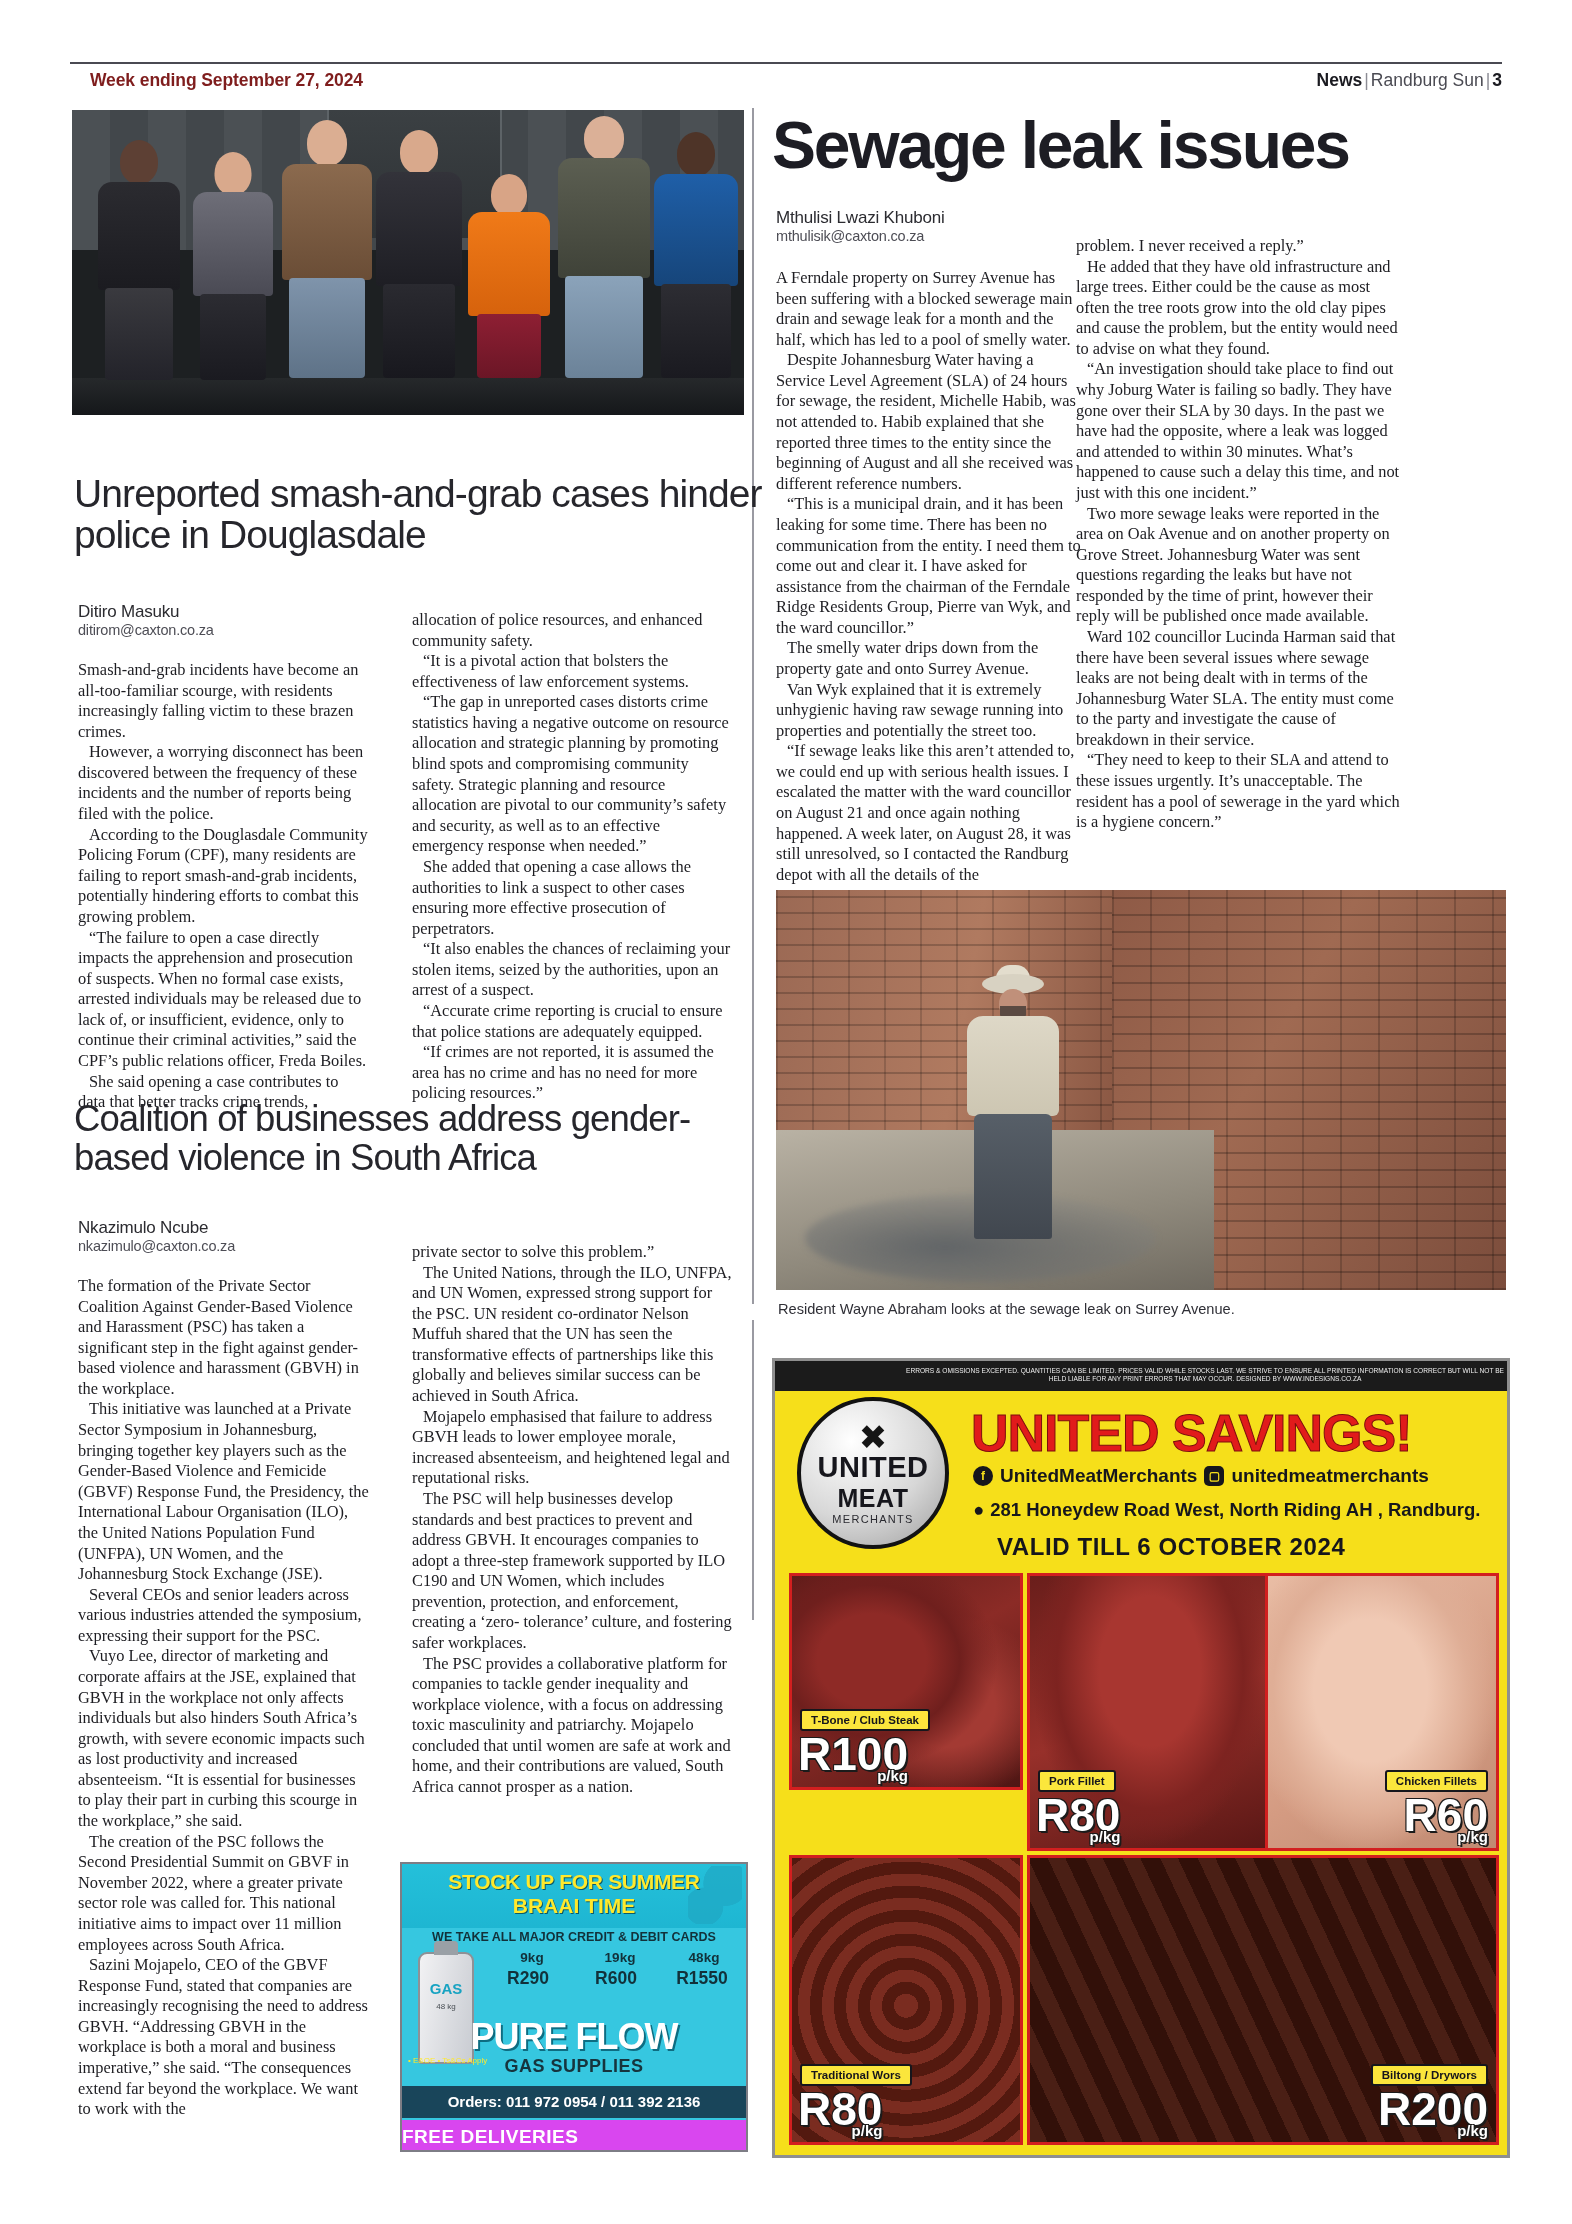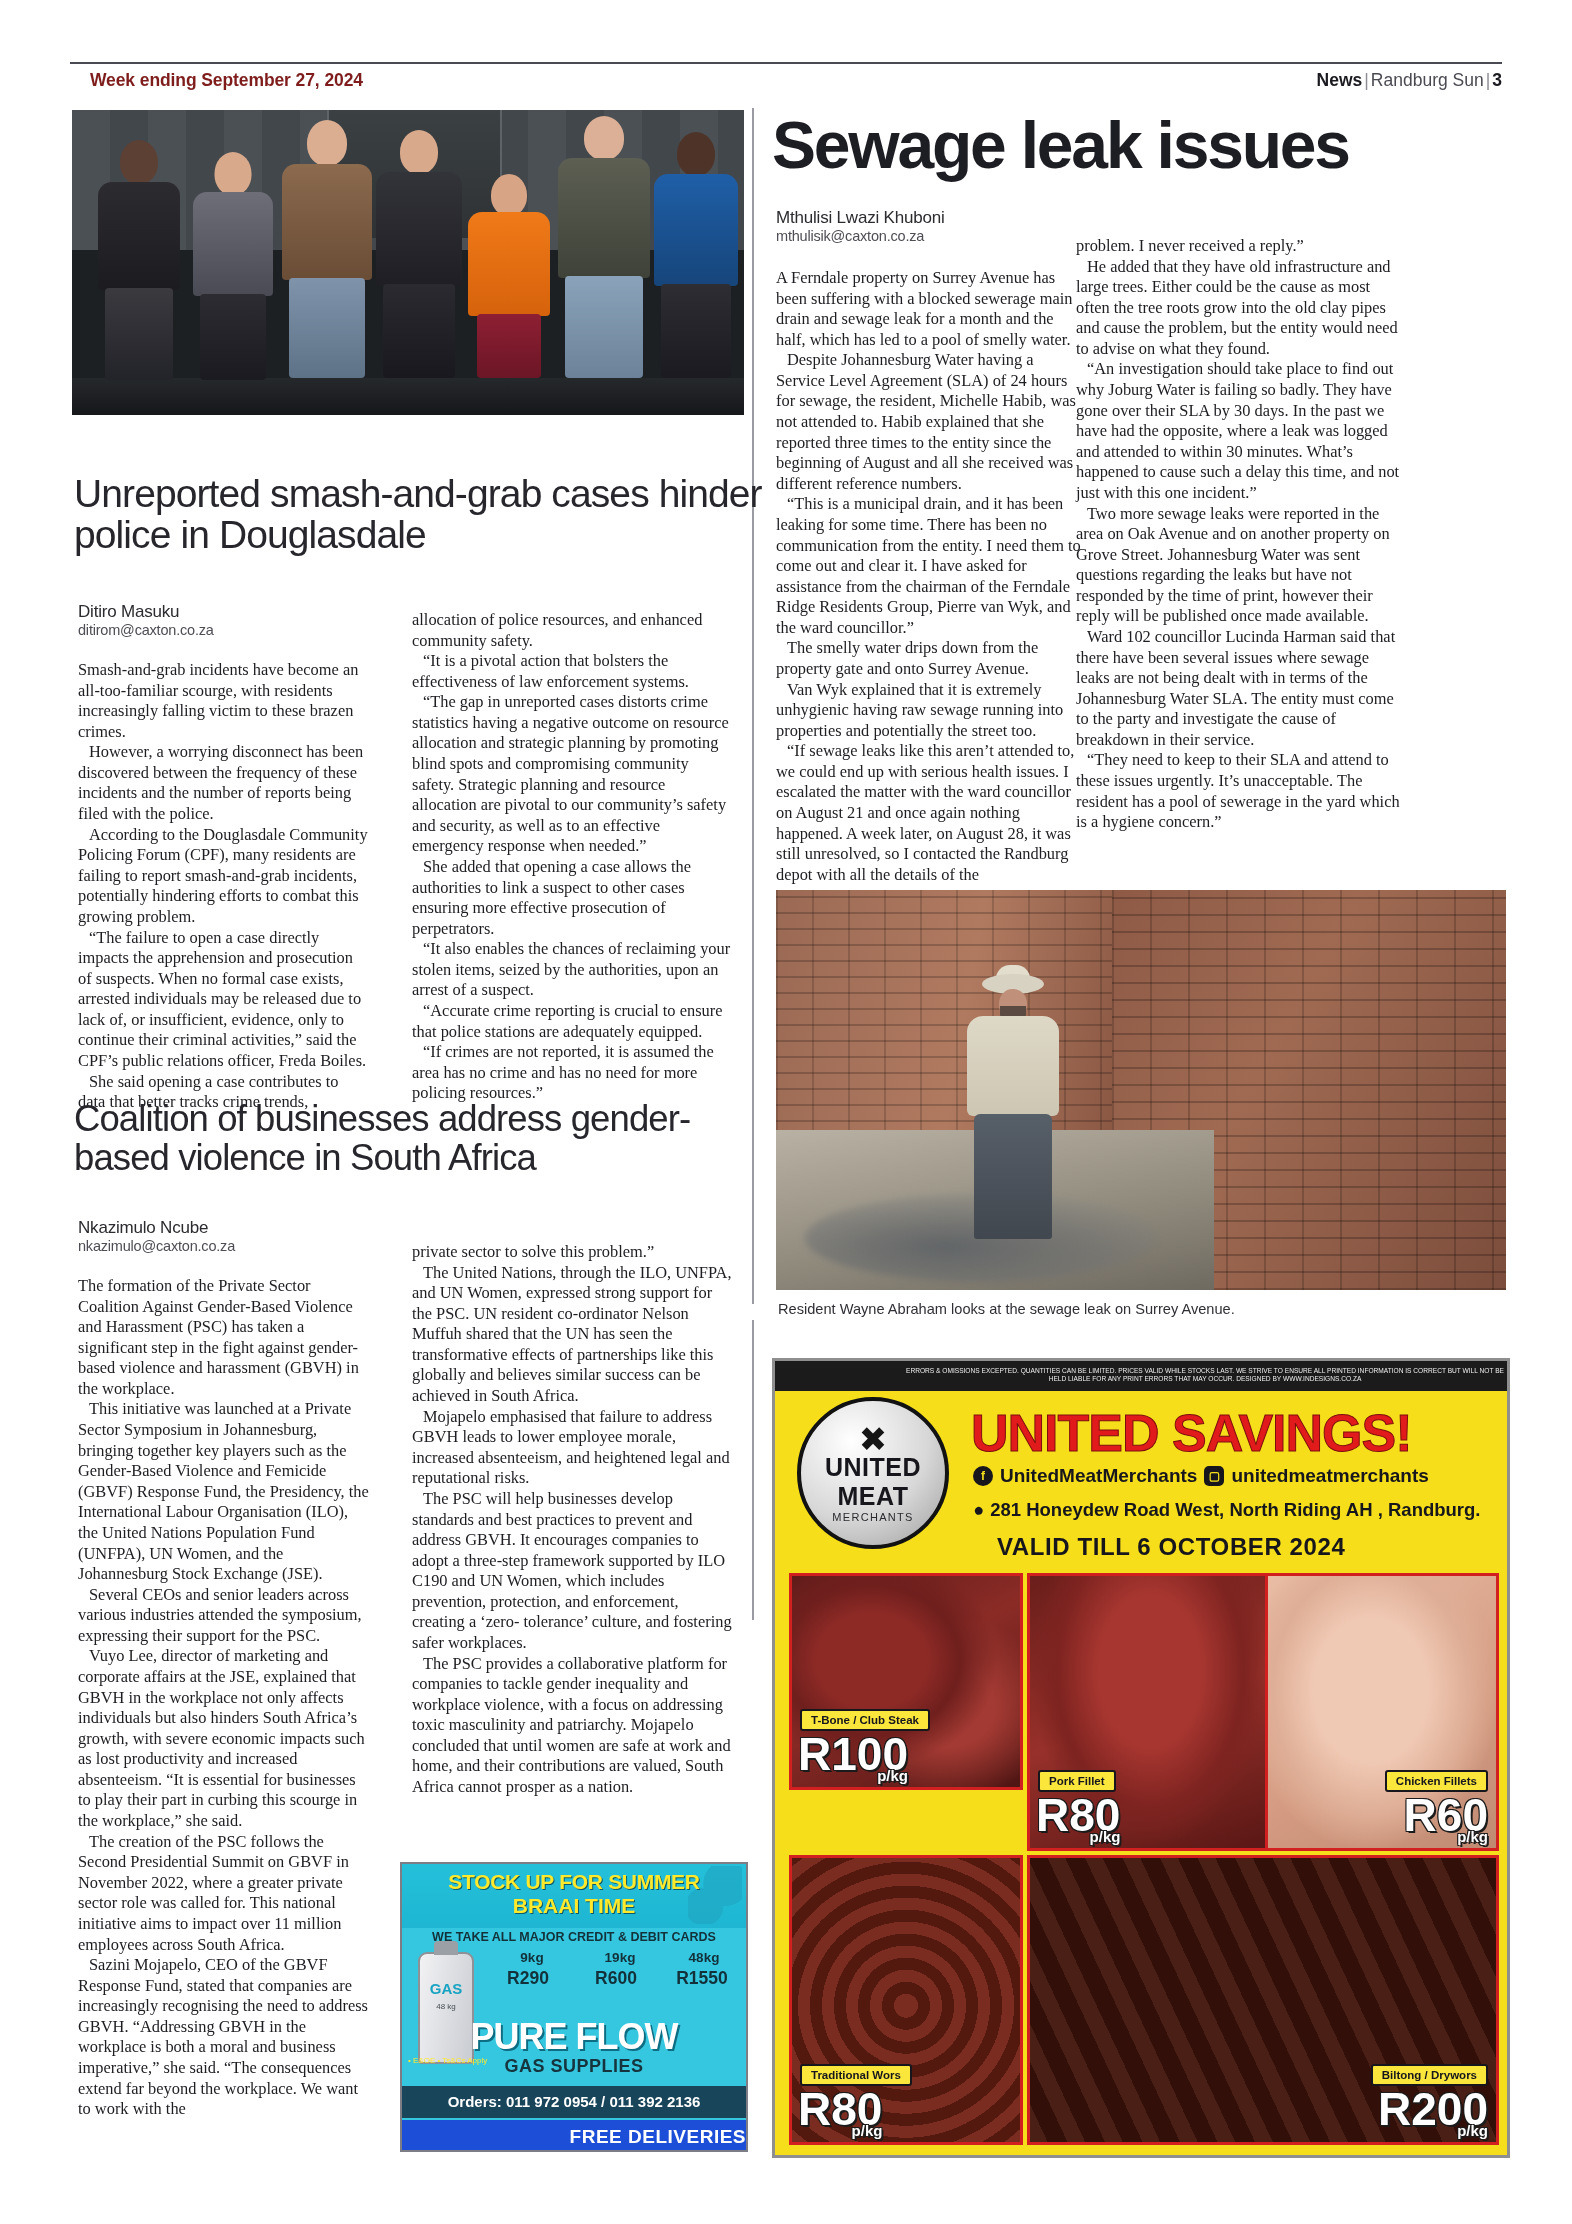--- a/index.html
+++ b/index.html
@@ -170,21 +170,21 @@
   #ad-meat .topband { position:absolute; left:0; top:0; width:100%; height:30px; background:#1b1b1b; }
   #ad-meat .disclaimer { color:#f0f0f0; }
   .um-logo {
     position:absolute; left:22px; top:36px; width:152px; height:152px;
     border-radius:50%;
     background: radial-gradient(circle at 35% 28%, #ffffff, #d7d7d7 55%, #9d9d9d 100%);
     border:4px solid #121212;
     display:flex; flex-direction:column; align-items:center; justify-content:center;
   }
   .um-logo .knife { font-size:34px; line-height:1; color:#151515; margin-bottom:-4px; }
-  .um-logo .l1 { font-family:"Liberation Sans", sans-serif; font-weight:700; font-size:25px; color:#16161c; letter-spacing:.5px; }
+  .um-logo .l1 { font-family:"Liberation Sans", sans-serif; font-weight:700; font-size:29px; color:#16161c; letter-spacing:.5px; }
   .um-logo .l2 { font-family:"Liberation Sans", sans-serif; font-weight:700; font-size:25px; color:#16161c; letter-spacing:.5px; }
   .um-logo .l3 { font-family:"Liberation Sans", sans-serif; font-weight:400; font-size:11px; color:#2a2a30; letter-spacing:1.3px; }
 
   .um-title {
     position:absolute; left:196px; top:42px;
     font-family:"Liberation Sans", sans-serif; font-weight:700;
     font-size:52px; color:#e11b1b; letter-spacing:-1px;
     -webkit-text-stroke:1px #7a0d0d;
   }
   .um-social {
@@ -295,21 +295,21 @@
   .gas-fine { position:absolute; left:6px; top:192px;
     font-family:"Liberation Sans", sans-serif; font-size:8px; color:#ffe92b; }
   .gas-orders {
     position:absolute; left:0; top:222px; width:100%; height:32px;
     background:#19455a; color:#ffffff; text-align:center;
     font-family:"Liberation Sans", sans-serif; font-weight:700; font-size:15px;
     line-height:32px;
   }
   .gas-free {
     position:absolute; left:0; top:256px; width:100%; height:34px;
-    background:#1d4ed8; color:#ffffff; text-align:right;
+    background:#d946ef; color:#ffffff; text-align:left;
     font-family:"Liberation Sans", sans-serif; font-weight:700; font-size:19px;
     line-height:34px; letter-spacing:.5px;
   }
   .gas-leaf { position:absolute; right:4px; top:2px; width:54px; height:58px;
     background: radial-gradient(circle at 70% 30%, #1fa8c4 0 40%, transparent 41%),
                 radial-gradient(circle at 30% 70%, #1fa8c4 0 34%, transparent 35%);
     opacity:.7; }
 </style>
 </head>
 <body>

